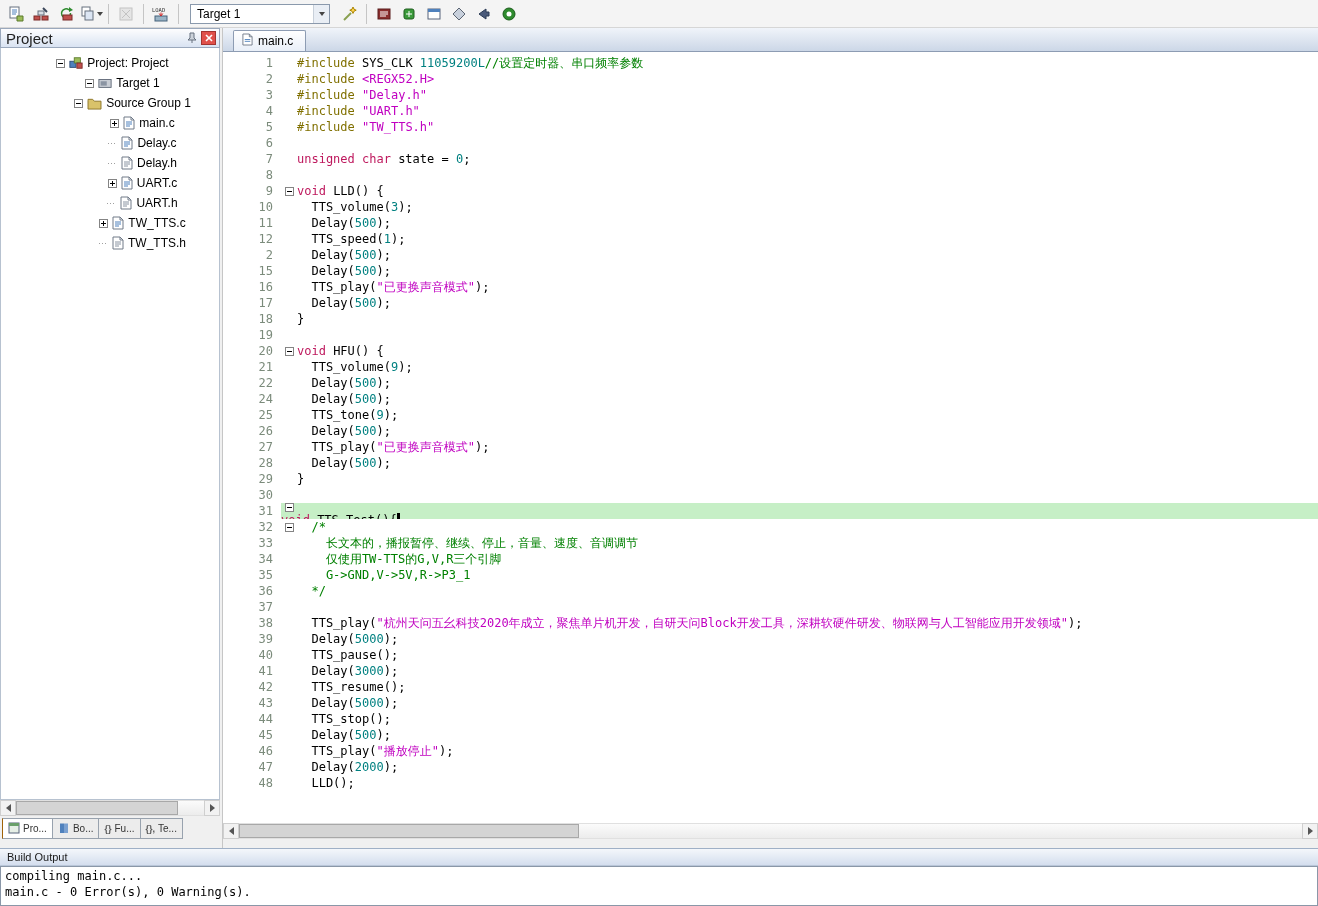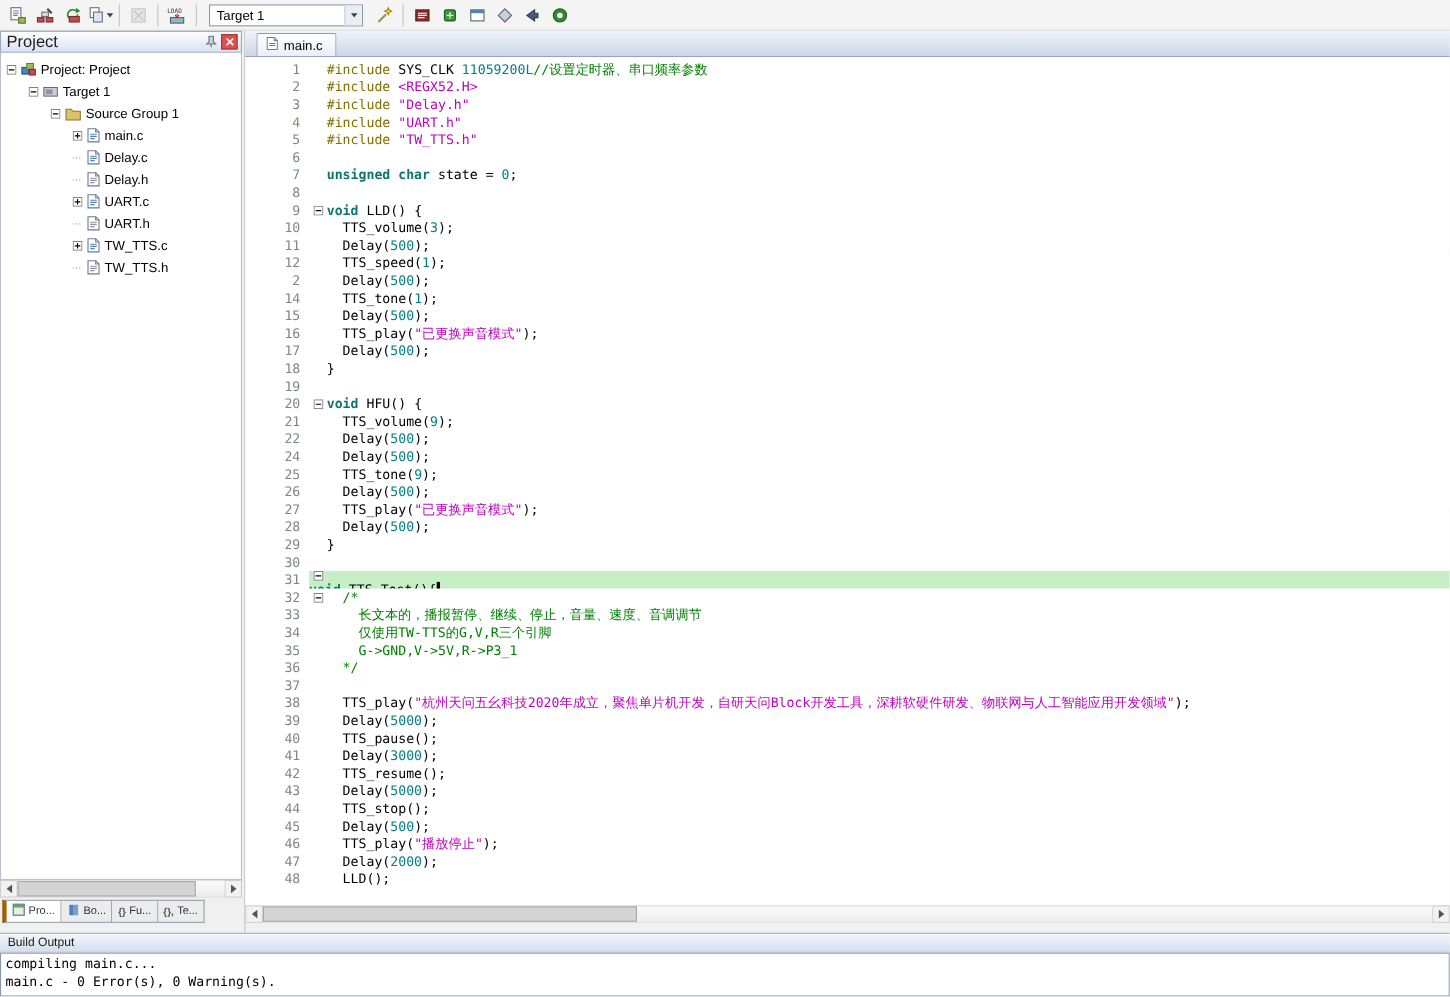--- a/index.html
+++ b/index.html
@@ -17,45 +17,45 @@
   .combo-value { flex:1; font-size:12px; padding-left:6px; white-space:nowrap; overflow:hidden; }
   .combo-btn { width:16px; height:100%; border-left:1px solid #c8d0da; background:#e9eef5; display:flex; align-items:center; justify-content:center; }
 
   
   #left-panel { position:absolute; top:28px; left:0; width:220px; height:820px; background:#f0f0f0; }
   .panel-header { height:20px; background:linear-gradient(#fdfdfe,#d9e3f2); border:1px solid #9aa8bc; display:flex; align-items:center; padding:0 3px 0 5px; }
   .panel-title { font-size:15px; flex:1; color:#222; }
   .pin-btn { width:15px; height:15px; display:flex; align-items:center; justify-content:center; }
   .close-btn { width:15px; height:14px; background:#e0504a; border:1px solid #a23430; display:flex; align-items:center; justify-content:center; margin-left:2px; }
   #project-tree { position:absolute; top:20px; left:0; width:220px; height:752px; background:#fff; border:1px solid #b7c2d0; border-top:none; overflow:hidden; padding-top:5px; }
-  .tree-row { height:20px; display:flex; align-items:center; white-space:nowrap; }
+  .tree-row { height:20px; display:flex; align-items:center; white-space:nowrap;justify-content:center; }
   .tree-indent { flex:none; display:inline-block; }
   .tree-toggle { width:11px; flex:none; display:flex; justify-content:center; }
   .tree-ico { margin:0 4px 0 3px; flex:none; display:flex; }
   .tree-label { font-size:12px; color:#000; }
   #panel-hscroll { position:absolute; top:772px; left:0; width:220px; height:16px; }
   #panel-tabs { position:absolute; top:790px; left:2px; width:218px; height:24px; display:flex; align-items:flex-start; }
   .ptab { height:21px; display:flex; align-items:center; gap:3px; padding:0 5px; font-size:10px; color:#333; background:#ececec; border:1px solid #98a2ae; border-left:none; }
-  .ptab:first-child { border-left:4px solid #a16207; }
+  .ptab:first-child { border-left:1px solid #a16207; }
   .ptab.active { background:#ffffff; }
   .ptab-icotext { font-size:9px; font-weight:bold; color:#555; }
 
   
   #editor { position:absolute; top:28px; left:222px; right:0; height:820px; background:#f0f0f0; border-left:1px solid #c6c6c6; }
   .tab-strip { height:24px; background:linear-gradient(#f0f4fa,#ccd7e7); border-bottom:1px solid #8d9cb3; display:flex; align-items:flex-end; padding-left:10px; }
   .doc-tab { height:21px; display:flex; align-items:center; gap:5px; padding:0 12px 0 8px; font-size:12px; background:linear-gradient(#ffffff,#e9eff8); border:1px solid #8d9cb3; border-bottom:none; border-radius:2px 2px 0 0; }
   #code-area { position:absolute; top:24px; left:0; right:0; height:771px; background:#fff; overflow:hidden; font-family:"DejaVu Sans Mono","Liberation Mono",monospace; font-size:12px; padding-top:3px; }
   .code-line { display:flex; height:16px; line-height:16px; white-space:pre; }
   .gutter { width:58px; text-align:right; padding-right:8px; color:#7b8b7b; flex:none; font-family:"DejaVu Sans Mono","Liberation Mono",monospace; }
   .line-body { flex:1; display:flex; min-width:0; }
   .code-line.hl .line-body { background:#c6efc6;flex-direction:column; }
   .fold { width:16px; flex:none; display:flex; align-items:center; justify-content:center; }
   .code-text { flex:1; white-space:pre; overflow:hidden; }
   .tok-pre { color:#807000; }
-  .tok-kw  { color:#0f766e;font-weight:bold; }
+  .tok-kw  { color:#be185d; }
   .tok-str { color:#c000c0; }
   .tok-num { color:#008080; }
   .tok-com { color:#008000; }
   .tok-txt { color:#000000; }
   .tok-brace { color:#000000; }
   .caret { display:inline-block; width:3px; height:13px; background:#000; vertical-align:-2px; }
   #editor-hscroll { position:absolute; top:795px; left:0; right:0; height:16px; }
 
   
   .hscroll { display:flex; background:#f0f0f0; }
@@ -462,21 +462,20 @@
         <div class="code-line"><span class="gutter">7</span><span class="line-body"><span class="fold"></span><span class="code-text"><span class="tok-kw">unsigned char</span><span class="tok-txt"> state = </span><span class="tok-num">0</span><span class="tok-txt">;</span></span></span></div>
         <div class="code-line"><span class="gutter">8</span><span class="line-body"><span class="fold"></span><span class="code-text"></span></span></div>
         <div class="code-line"><span class="gutter">9</span><span class="line-body"><span class="fold"><svg width="9" height="9">
                 <rect x="0.5" y="0.5" width="8" height="8" fill="#fff" stroke="#848484"></rect>
                 <line x1="2" y1="4.5" x2="7" y2="4.5" stroke="#000"></line>
               </svg></span><span class="code-text"><span class="tok-kw">void</span><span class="tok-txt"> LLD() {</span></span></span></div>
         <div class="code-line"><span class="gutter">10</span><span class="line-body"><span class="fold"></span><span class="code-text"><span class="tok-txt">  TTS_volume(</span><span class="tok-num">3</span><span class="tok-txt">);</span></span></span></div>
         <div class="code-line"><span class="gutter">11</span><span class="line-body"><span class="fold"></span><span class="code-text"><span class="tok-txt">  Delay(</span><span class="tok-num">500</span><span class="tok-txt">);</span></span></span></div>
         <div class="code-line"><span class="gutter">12</span><span class="line-body"><span class="fold"></span><span class="code-text"><span class="tok-txt">  TTS_speed(</span><span class="tok-num">1</span><span class="tok-txt">);</span></span></span></div>
         <div class="code-line"><span class="gutter">2</span><span class="line-body"><span class="fold"></span><span class="code-text"><span class="tok-txt">  Delay(</span><span class="tok-num">500</span><span class="tok-txt">);</span></span></span></div>
-        <div class="code-line"><span class="gutter">14</span><span class="line-body"><span class="fold"></span><span class="code-text"><span class="tok-txt">  TTS_tone(</span><span class="tok-num">1</span><span class="tok-txt">);</span></span></span></div>
         <div class="code-line"><span class="gutter">15</span><span class="line-body"><span class="fold"></span><span class="code-text"><span class="tok-txt">  Delay(</span><span class="tok-num">500</span><span class="tok-txt">);</span></span></span></div>
         <div class="code-line"><span class="gutter">16</span><span class="line-body"><span class="fold"></span><span class="code-text"><span class="tok-txt">  TTS_play(</span><span class="tok-str">"已更换声音模式"</span><span class="tok-txt">);</span></span></span></div>
         <div class="code-line"><span class="gutter">17</span><span class="line-body"><span class="fold"></span><span class="code-text"><span class="tok-txt">  Delay(</span><span class="tok-num">500</span><span class="tok-txt">);</span></span></span></div>
         <div class="code-line"><span class="gutter">18</span><span class="line-body"><span class="fold"></span><span class="code-text"><span class="tok-txt">}</span></span></span></div>
         <div class="code-line"><span class="gutter">19</span><span class="line-body"><span class="fold"></span><span class="code-text"></span></span></div>
         <div class="code-line"><span class="gutter">20</span><span class="line-body"><span class="fold"><svg width="9" height="9">
                 <rect x="0.5" y="0.5" width="8" height="8" fill="#fff" stroke="#848484"></rect>
                 <line x1="2" y1="4.5" x2="7" y2="4.5" stroke="#000"></line>
               </svg></span><span class="code-text"><span class="tok-kw">void</span><span class="tok-txt"> HFU() {</span></span></span></div>
         <div class="code-line"><span class="gutter">21</span><span class="line-body"><span class="fold"></span><span class="code-text"><span class="tok-txt">  TTS_volume(</span><span class="tok-num">9</span><span class="tok-txt">);</span></span></span></div>

